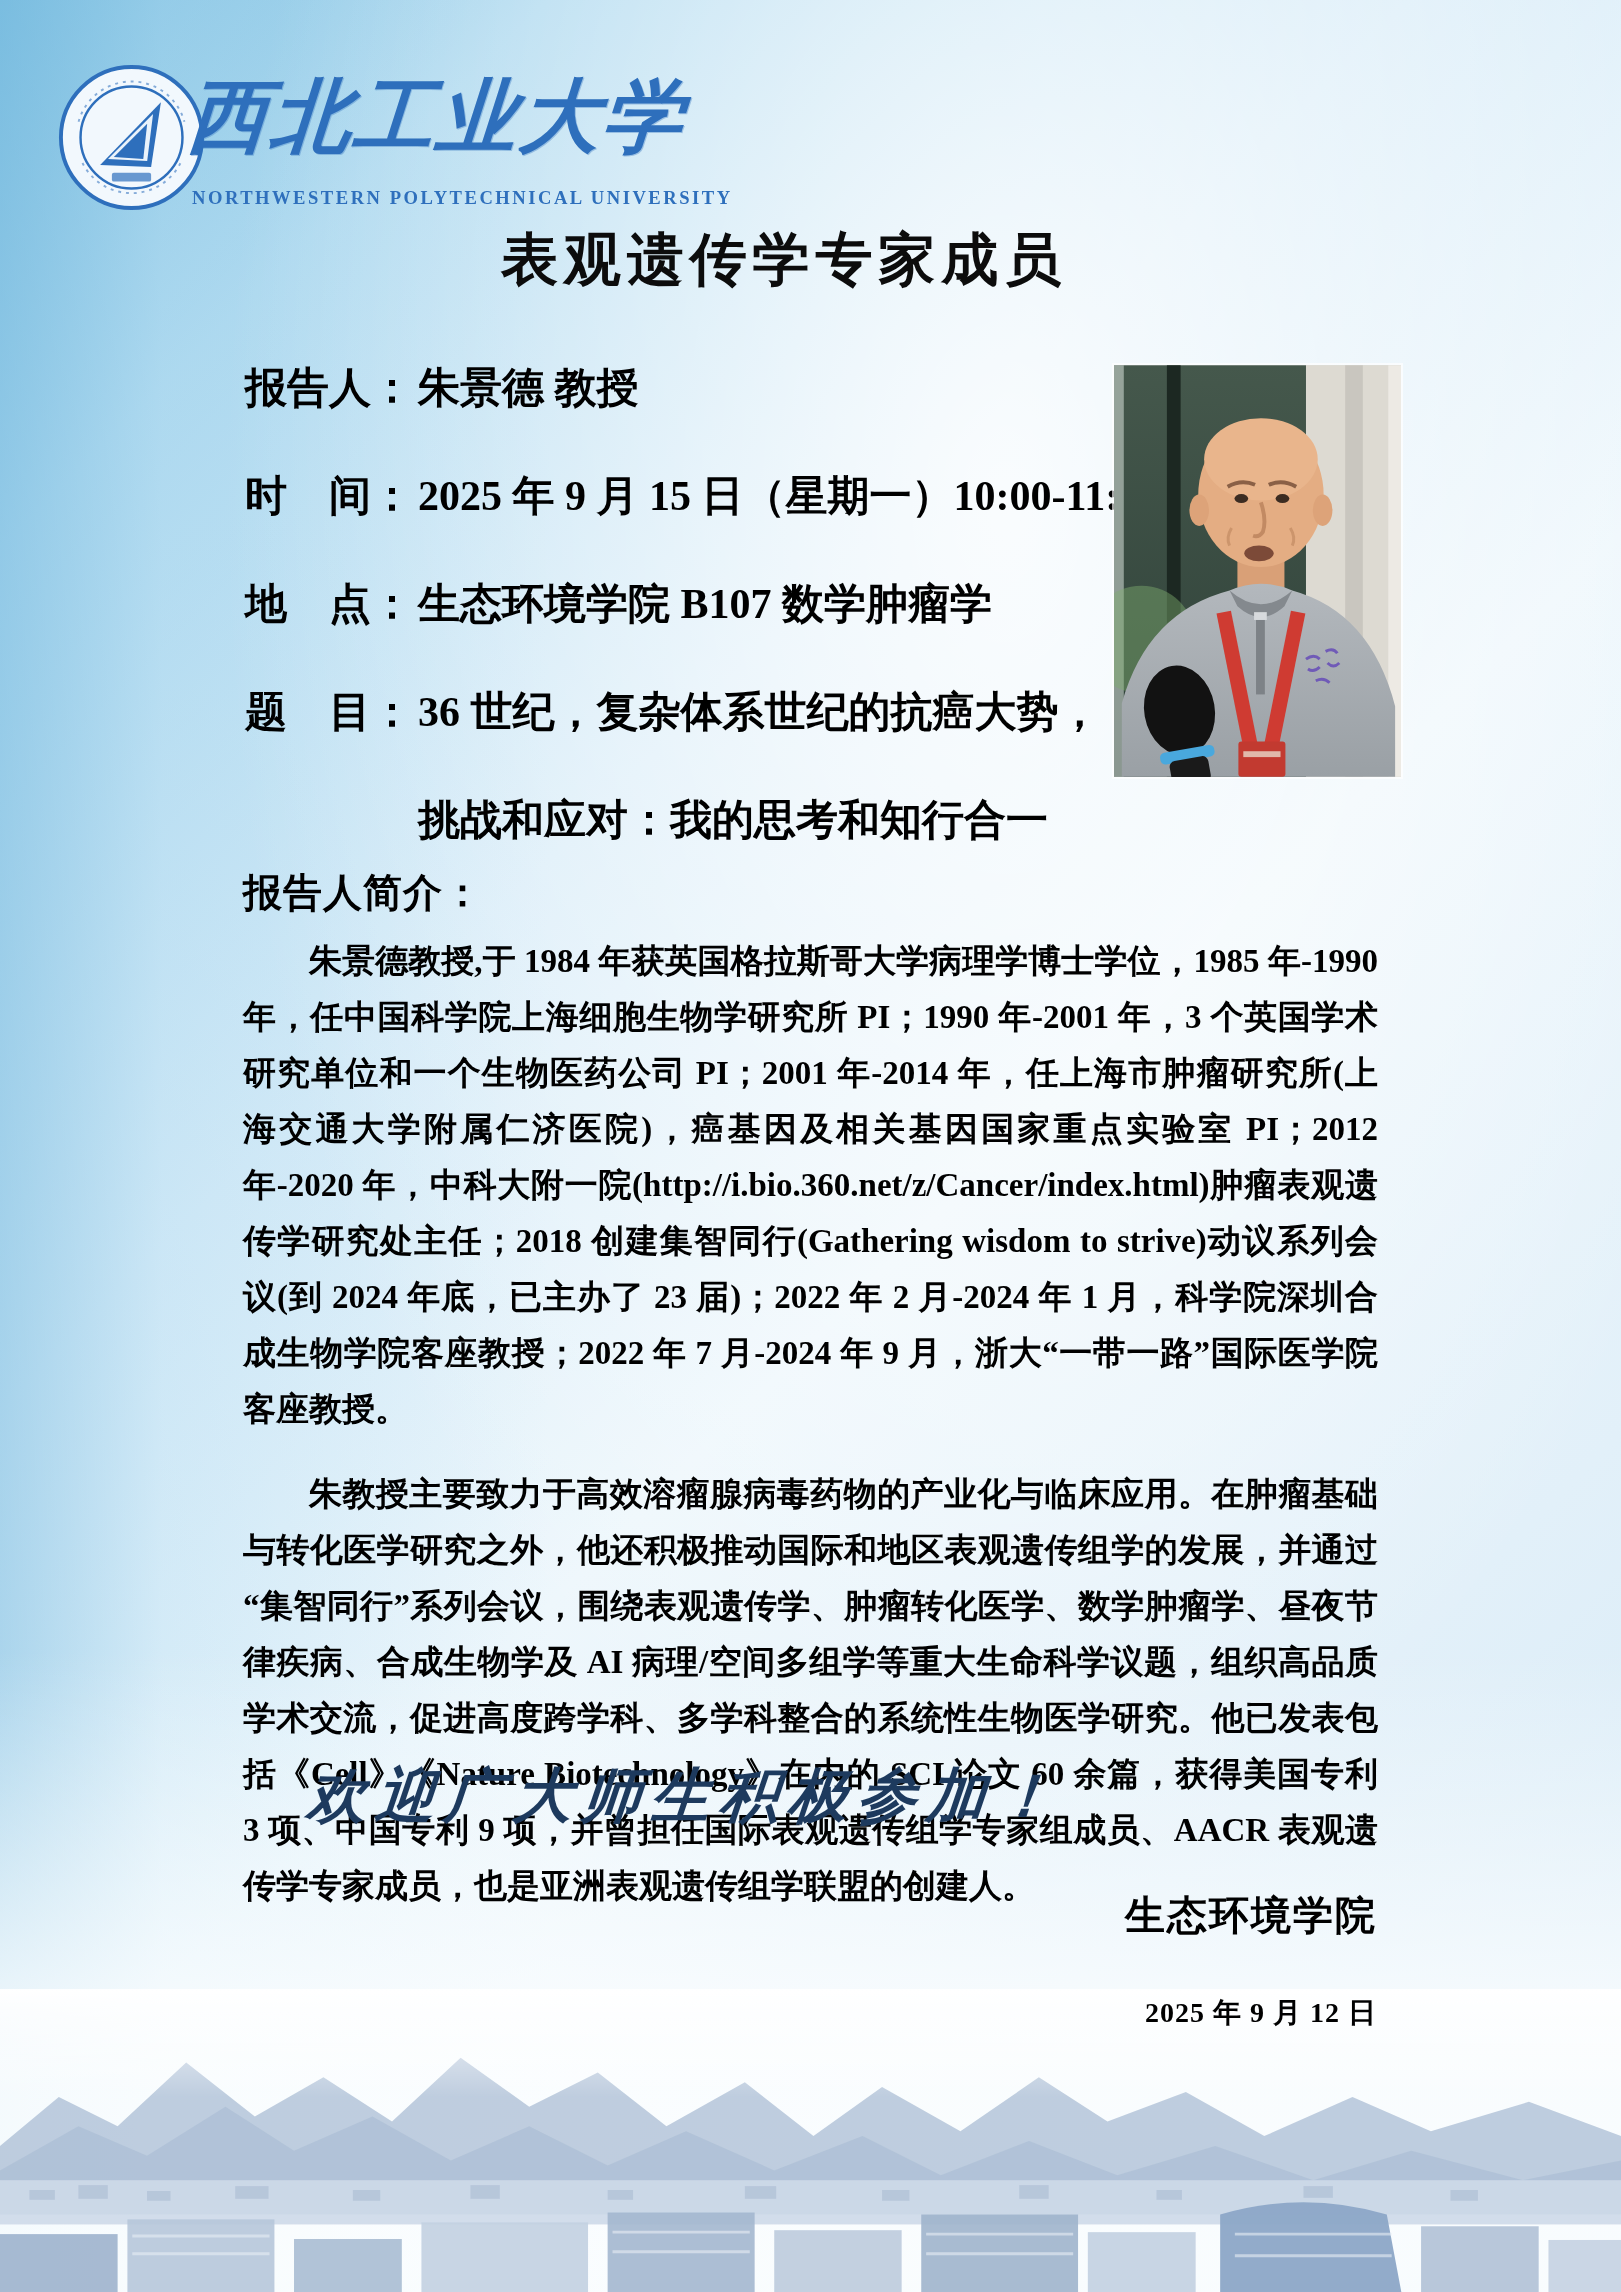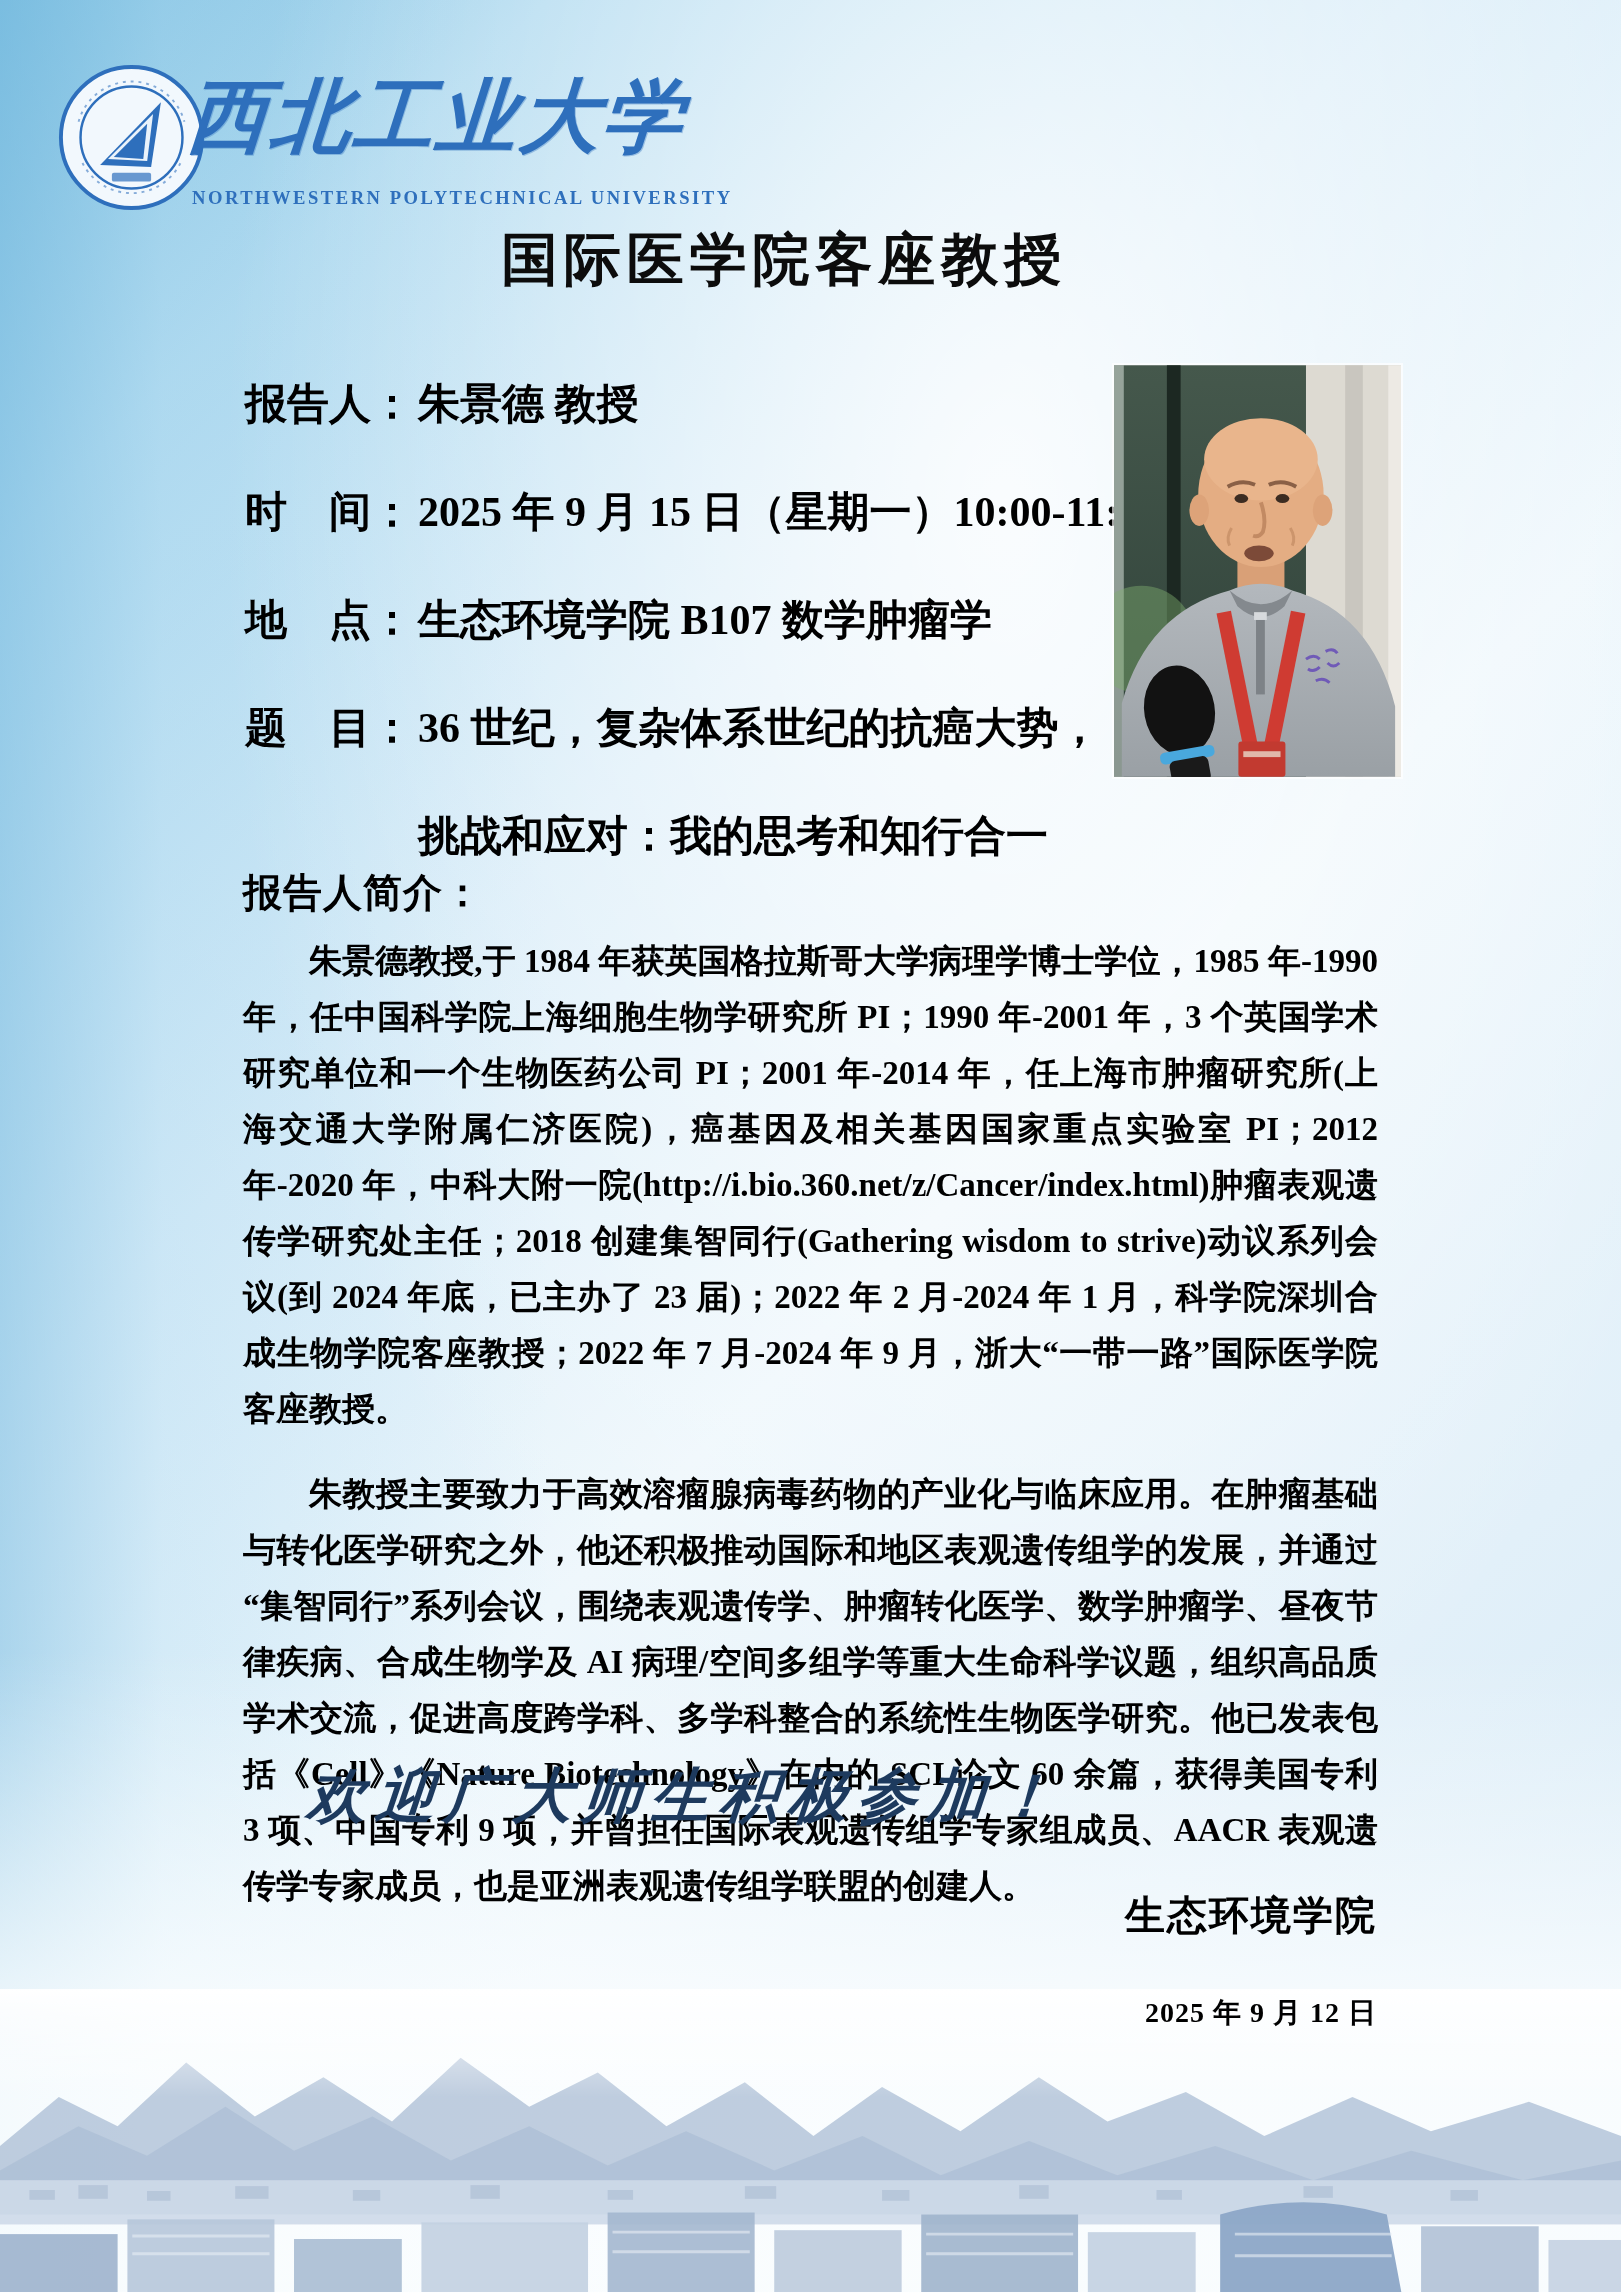--- a/index.html
+++ b/index.html
@@ -34,21 +34,21 @@
   .doc-title{
     position:absolute;left:0;top:222px;width:1568px;text-align:center;
     font-size:57px;font-weight:bold;color:#0c0c0c;letter-spacing:5.9px;
   }
 
   
   .info-block{position:absolute;left:245px;top:365px;width:882px;}
   .info-row{
     display:flex;align-items:flex-start;
     font-size:42px;font-weight:bold;color:#000;line-height:47px;
-    margin-bottom:61px;white-space:nowrap;margin-top:16px;
+    margin-bottom:61px;white-space:nowrap;
   }
   .info-label{flex:0 0 auto;min-width:173px;}
   .info-row.indented{padding-left:173px;}
 
   
   .photo{position:absolute;left:1114px;top:365px;width:287px;height:412px;
     box-shadow:0 0 0 2px rgba(255,255,255,0.65);}
   .photo svg{display:block;}
 
   
@@ -152,21 +152,21 @@
         <polygon points="52,98 98,52 92,100" fill="#eaf3fb"></polygon>
         <polygon points="58,96 92,62 88,98"></polygon>
       </g>
       <rect x="56" y="112" width="40" height="9" rx="2" fill="#2e6fbc" opacity="0.7"></rect>
     </svg>
   </div>
 
   <div class="uni-name">西北工业大学</div>
   <div class="uni-en">NORTHWESTERN POLYTECHNICAL UNIVERSITY</div>
 
-  <div class="doc-title">国际医学院客座教授</div>
+  <div class="doc-title">表观遗传学专家成员</div>
 
   <div class="info-block">
     <div class="info-row">
       <span class="info-label">报告人：</span>
       <span>朱景德 教授</span>
     </div>
     <div class="info-row">
       <span class="info-label">时　间：</span>
       <span>2025 年 9 月 15 日（星期一）10:00-11:00</span>
     </div>

